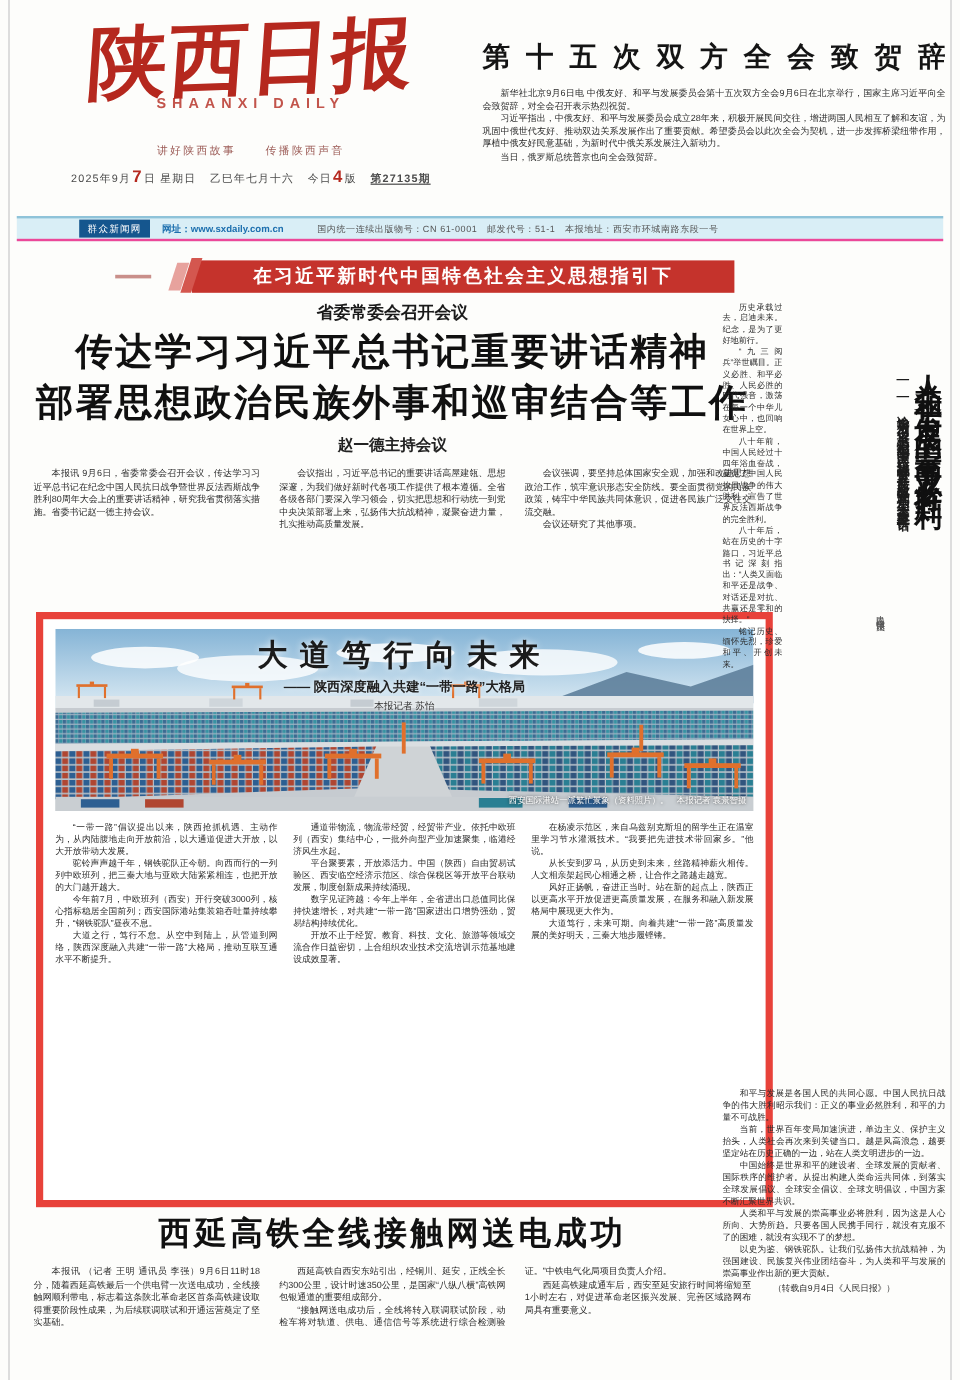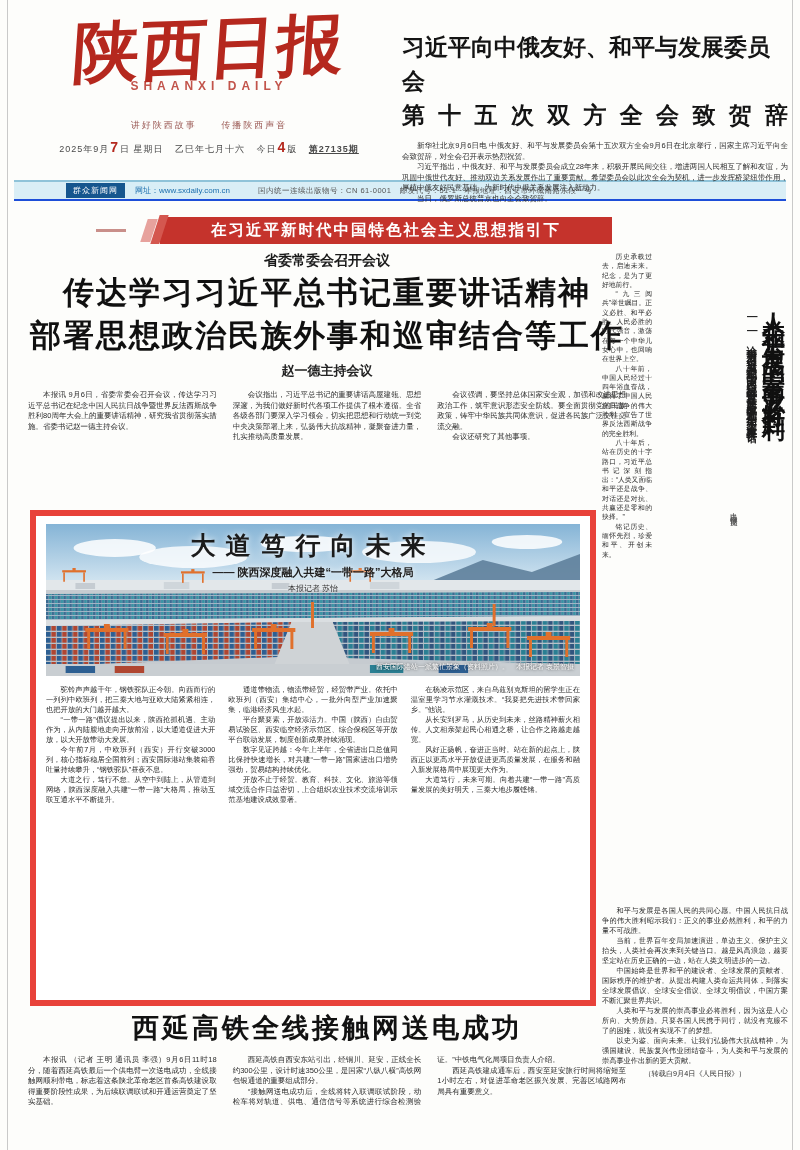--- a/index.html
+++ b/index.html
@@ -18,25 +18,25 @@
     transform:rotate(-2deg) skewX(-6deg);letter-spacing:2px;white-space:nowrap;
   }
   .logo-en{font-size:12px;letter-spacing:5px;color:#c2544b;font-weight:bold;margin-top:-4px;}
   .slogan{font-size:9px;color:#9b5a55;margin-top:26px;letter-spacing:2px;}
   .slogan span{margin:0 10px;}
   .dateline{font-size:9px;color:#4a4a4a;margin-top:7px;letter-spacing:1px;white-space:nowrap;}
   .dateline .bignum{font-size:14px;font-weight:bold;color:#b5281e;padding:0 1px;}
   
   .infobar{
     position:absolute;left:14px;top:180px;width:772px;height:21px;
-    background:#d9eef6;border-top:2px solid #8fc3d9;border-bottom:2px solid #1d4ed8;
+    background:#d9eef6;border-top:2px solid #8fc3d9;border-bottom:2px solid #ec4899;
     display:flex;align-items:center;box-sizing:border-box;
   }
   .infobar .badge{background:#15568e;color:#fff;font-size:8px;padding:2px 7px;margin-left:52px;letter-spacing:1px;}
-  .infobar .site{font-size:8px;color:#1c6fae;margin-left:10px;}
+  .infobar .site{font-size:8px;color:#1c6fae;margin-left:10px;font-weight:bold;}
   .infobar .meta{font-size:7.5px;color:#555;margin-left:28px;letter-spacing:.5px;}
   
   .toparticle{position:absolute;left:402px;top:30px;width:386px;}
   .toparticle .t1,.toparticle .t2{
     font-size:23px;font-weight:900;color:#141414;line-height:34px;letter-spacing:0px;
   }
   .toparticle .t2{text-align:justify;text-align-last:justify;}
   .toparticle .body{margin-top:9px;}
   .smalltext p{font-size:7.5px;line-height:10.5px;text-align:justify;margin:0;text-indent:2em;color:#2b2b2b;}
   
@@ -49,21 +49,21 @@
   .banner .slash1{position:absolute;left:-16px;top:2px;width:10px;height:23px;background:#e7a29d;transform:skewX(-18deg);}
   .banner .slash2{position:absolute;left:-5px;top:-2px;width:9px;height:29px;background:#d4574f;transform:skewX(-18deg);}
   
   .lead{position:absolute;left:28px;top:252px;width:598px;}
   .lead .kicker{text-align:center;font-size:14px;font-weight:bold;color:#1a1a1a;}
   .lead .h1{text-align:center;font-size:31px;font-weight:900;color:#101010;line-height:41px;letter-spacing:2px;margin-top:2px;white-space:nowrap;}
   .lead .sub{text-align:center;font-size:13px;font-weight:bold;margin-top:6px;}
   .lead .body{margin-top:10px;column-count:3;column-gap:16px;height:112px;overflow:hidden;}
   
   .featurebox{
-    position:absolute;left:30px;top:510px;width:566px;height:496px;box-sizing:border-box;
+    position:absolute;left:30px;top:510px;width:614px;height:496px;box-sizing:border-box;
     border:6px solid #e8423a;background:#fff;padding:8px 10px;
   }
   .photo{position:relative;width:100%;height:152px;overflow:hidden;}
   .photo svg{display:block;width:100%;height:100%;}
   .photo .ovl{position:absolute;left:0;top:5px;width:100%;text-align:center;}
   .photo .ftitle{font-size:25px;font-weight:900;color:#1b1b1b;letter-spacing:10px;text-shadow:0 0 6px rgba(255,255,255,.9);}
   .photo .fsub{font-size:11px;font-weight:bold;color:#202020;margin-top:3px;text-shadow:0 0 5px rgba(255,255,255,.9);}
   .photo .fby{font-size:8px;color:#333;margin-top:3px;text-shadow:0 0 4px rgba(255,255,255,.9);}
   .photo .caption{position:absolute;right:6px;bottom:4px;font-size:7px;color:#fff;text-shadow:0 0 3px rgba(0,0,0,.8);}
   .featurebox .body{margin-top:9px;column-count:3;column-gap:13px;height:300px;overflow:hidden;}
@@ -106,21 +106,20 @@
   </div>
 </div>
 
 <div class="infobar">
   <span class="badge">群众新闻网</span>
   <span class="site">网址：www.sxdaily.com.cn</span>
   <span class="meta">国内统一连续出版物号：CN 61-0001　邮发代号：51-1　本报地址：西安市环城南路东段一号</span>
 </div>
 
 <div class="toparticle">
-  <div class="t1">习近平向中俄友好、和平与发展委员会</div>
   <div class="t2">第十五次双方全会致贺辞</div>
   <div class="body smalltext">
       <p>新华社北京9月6日电 中俄友好、和平与发展委员会第十五次双方全会9月6日在北京举行，国家主席习近平向全会致贺辞，对全会召开表示热烈祝贺。</p>
       <p>习近平指出，中俄友好、和平与发展委员会成立28年来，积极开展民间交往，增进两国人民相互了解和友谊，为巩固中俄世代友好、推动双边关系发展作出了重要贡献。希望委员会以此次全会为契机，进一步发挥桥梁纽带作用，厚植中俄友好民意基础，为新时代中俄关系发展注入新动力。</p>
       <p>当日，俄罗斯总统普京也向全会致贺辞。</p>
     </div>
 </div>
 
 <div class="banner-dash"></div>
 <div class="banner">
@@ -208,22 +207,22 @@
       <rect x="455" y="80" width="3" height="22" fill="#e0702c"></rect>
     </svg>
     <div class="ovl">
       <div class="ftitle">大道笃行向未来</div>
       <div class="fsub">—— 陕西深度融入共建“一带一路”大格局</div>
       <div class="fby">本报记者 苏怡</div>
     </div>
     <div class="caption">西安国际港站一派繁忙景象（资料照片）。　本报记者 袁景智摄</div>
   </div>
   <div class="body smalltext">
+      <p>“一带一路”倡议提出以来，陕西抢抓机遇、主动作为，从内陆腹地走向开放前沿，以大通道促进大开放，以大开放带动大发展。</p>
       <p>驼铃声声越千年，钢铁驼队正今朝。向西而行的一列列中欧班列，把三秦大地与亚欧大陆紧紧相连，也把开放的大门越开越大。</p>
-      <p>“一带一路”倡议提出以来，陕西抢抓机遇、主动作为，从内陆腹地走向开放前沿，以大通道促进大开放，以大开放带动大发展。</p>
       <p>今年前7月，中欧班列（西安）开行突破3000列，核心指标稳居全国前列；西安国际港站集装箱吞吐量持续攀升，“钢铁驼队”昼夜不息。</p>
       <p>大道之行，笃行不怠。从空中到陆上，从管道到网络，陕西深度融入共建“一带一路”大格局，推动互联互通水平不断提升。</p>
       <p>通道带物流，物流带经贸，经贸带产业。依托中欧班列（西安）集结中心，一批外向型产业加速聚集，临港经济风生水起。</p>
       <p>平台聚要素，开放添活力。中国（陕西）自由贸易试验区、西安临空经济示范区、综合保税区等开放平台联动发展，制度创新成果持续涌现。</p>
       <p>数字见证跨越：今年上半年，全省进出口总值同比保持快速增长，对共建“一带一路”国家进出口增势强劲，贸易结构持续优化。</p>
       <p>开放不止于经贸。教育、科技、文化、旅游等领域交流合作日益密切，上合组织农业技术交流培训示范基地建设成效显著。</p>
       <p>在杨凌示范区，来自乌兹别克斯坦的留学生正在温室里学习节水灌溉技术。“我要把先进技术带回家乡。”他说。</p>
       <p>从长安到罗马，从历史到未来，丝路精神薪火相传。人文相亲架起民心相通之桥，让合作之路越走越宽。</p>
       <p>风好正扬帆，奋进正当时。站在新的起点上，陕西正以更高水平开放促进更高质量发展，在服务和融入新发展格局中展现更大作为。</p>
       <p>大道笃行，未来可期。向着共建“一带一路”高质量发展的美好明天，三秦大地步履铿锵。</p>
@@ -243,21 +242,21 @@
       <div class="vtitle">人类和平与发展的崇高事业必将胜利</div>
       <div class="vsub">——论学习贯彻习近平总书记在纪念中国人民抗日战争暨世界反法西斯战争胜利八十周年大会上重要讲话</div>
       <div class="vby">人民日报评论员</div>
     </div>
   </div>
   <div class="sb-body">
       <p>和平与发展是各国人民的共同心愿。中国人民抗日战争的伟大胜利昭示我们：正义的事业必然胜利，和平的力量不可战胜。</p>
       <p>当前，世界百年变局加速演进，单边主义、保护主义抬头，人类社会再次来到关键当口。越是风高浪急，越要坚定站在历史正确的一边，站在人类文明进步的一边。</p>
       <p>中国始终是世界和平的建设者、全球发展的贡献者、国际秩序的维护者。从提出构建人类命运共同体，到落实全球发展倡议、全球安全倡议、全球文明倡议，中国方案不断汇聚世界共识。</p>
       <p>人类和平与发展的崇高事业必将胜利，因为这是人心所向、大势所趋。只要各国人民携手同行，就没有克服不了的困难，就没有实现不了的梦想。</p>
-      <p>以史为鉴、面向未来。让我们弘扬伟大抗战精神，为强国建设、民族复兴伟业团结奋斗，为人类和平与发展的崇高事业作出新的更大贡献。</p>
+      <p>以史为鉴、钢铁驼队。让我们弘扬伟大抗战精神，为强国建设、民族复兴伟业团结奋斗，为人类和平与发展的崇高事业作出新的更大贡献。</p>
     </div>
   <div class="sb-end">（转载自9月4日《人民日报》）</div>
 </div>
 
 <div class="bottomarticle">
   <div class="h1">西延高铁全线接触网送电成功</div>
   <div class="body smalltext">
       <p>本报讯 （记者 王明 通讯员 李强）9月6日11时18分，随着西延高铁最后一个供电臂一次送电成功，全线接触网顺利带电，标志着这条陕北革命老区首条高铁建设取得重要阶段性成果，为后续联调联试和开通运营奠定了坚实基础。</p>
       <p>西延高铁自西安东站引出，经铜川、延安，正线全长约300公里，设计时速350公里，是国家“八纵八横”高铁网包银通道的重要组成部分。</p>
       <p>“接触网送电成功后，全线将转入联调联试阶段，动检车将对轨道、供电、通信信号等系统进行综合检测验证。”中铁电气化局项目负责人介绍。</p>

